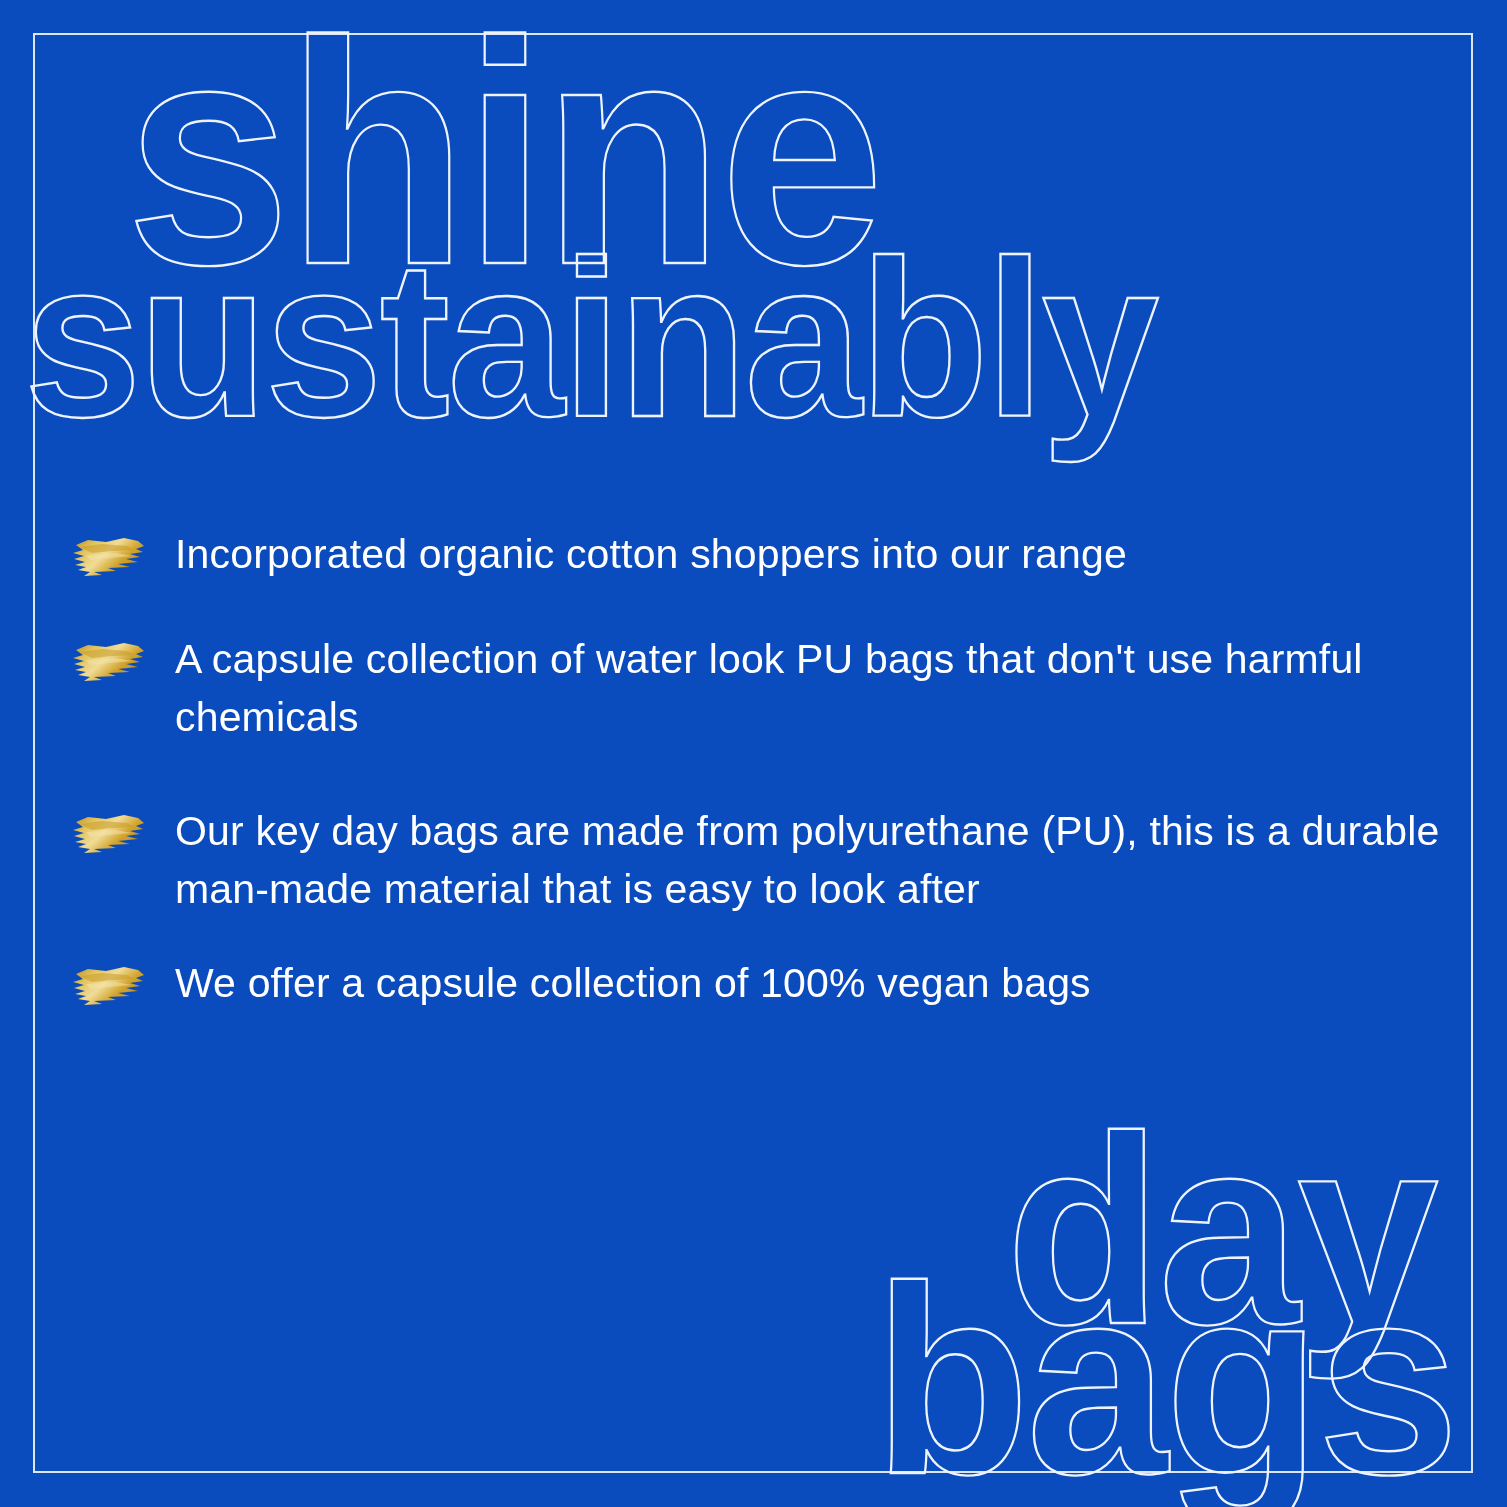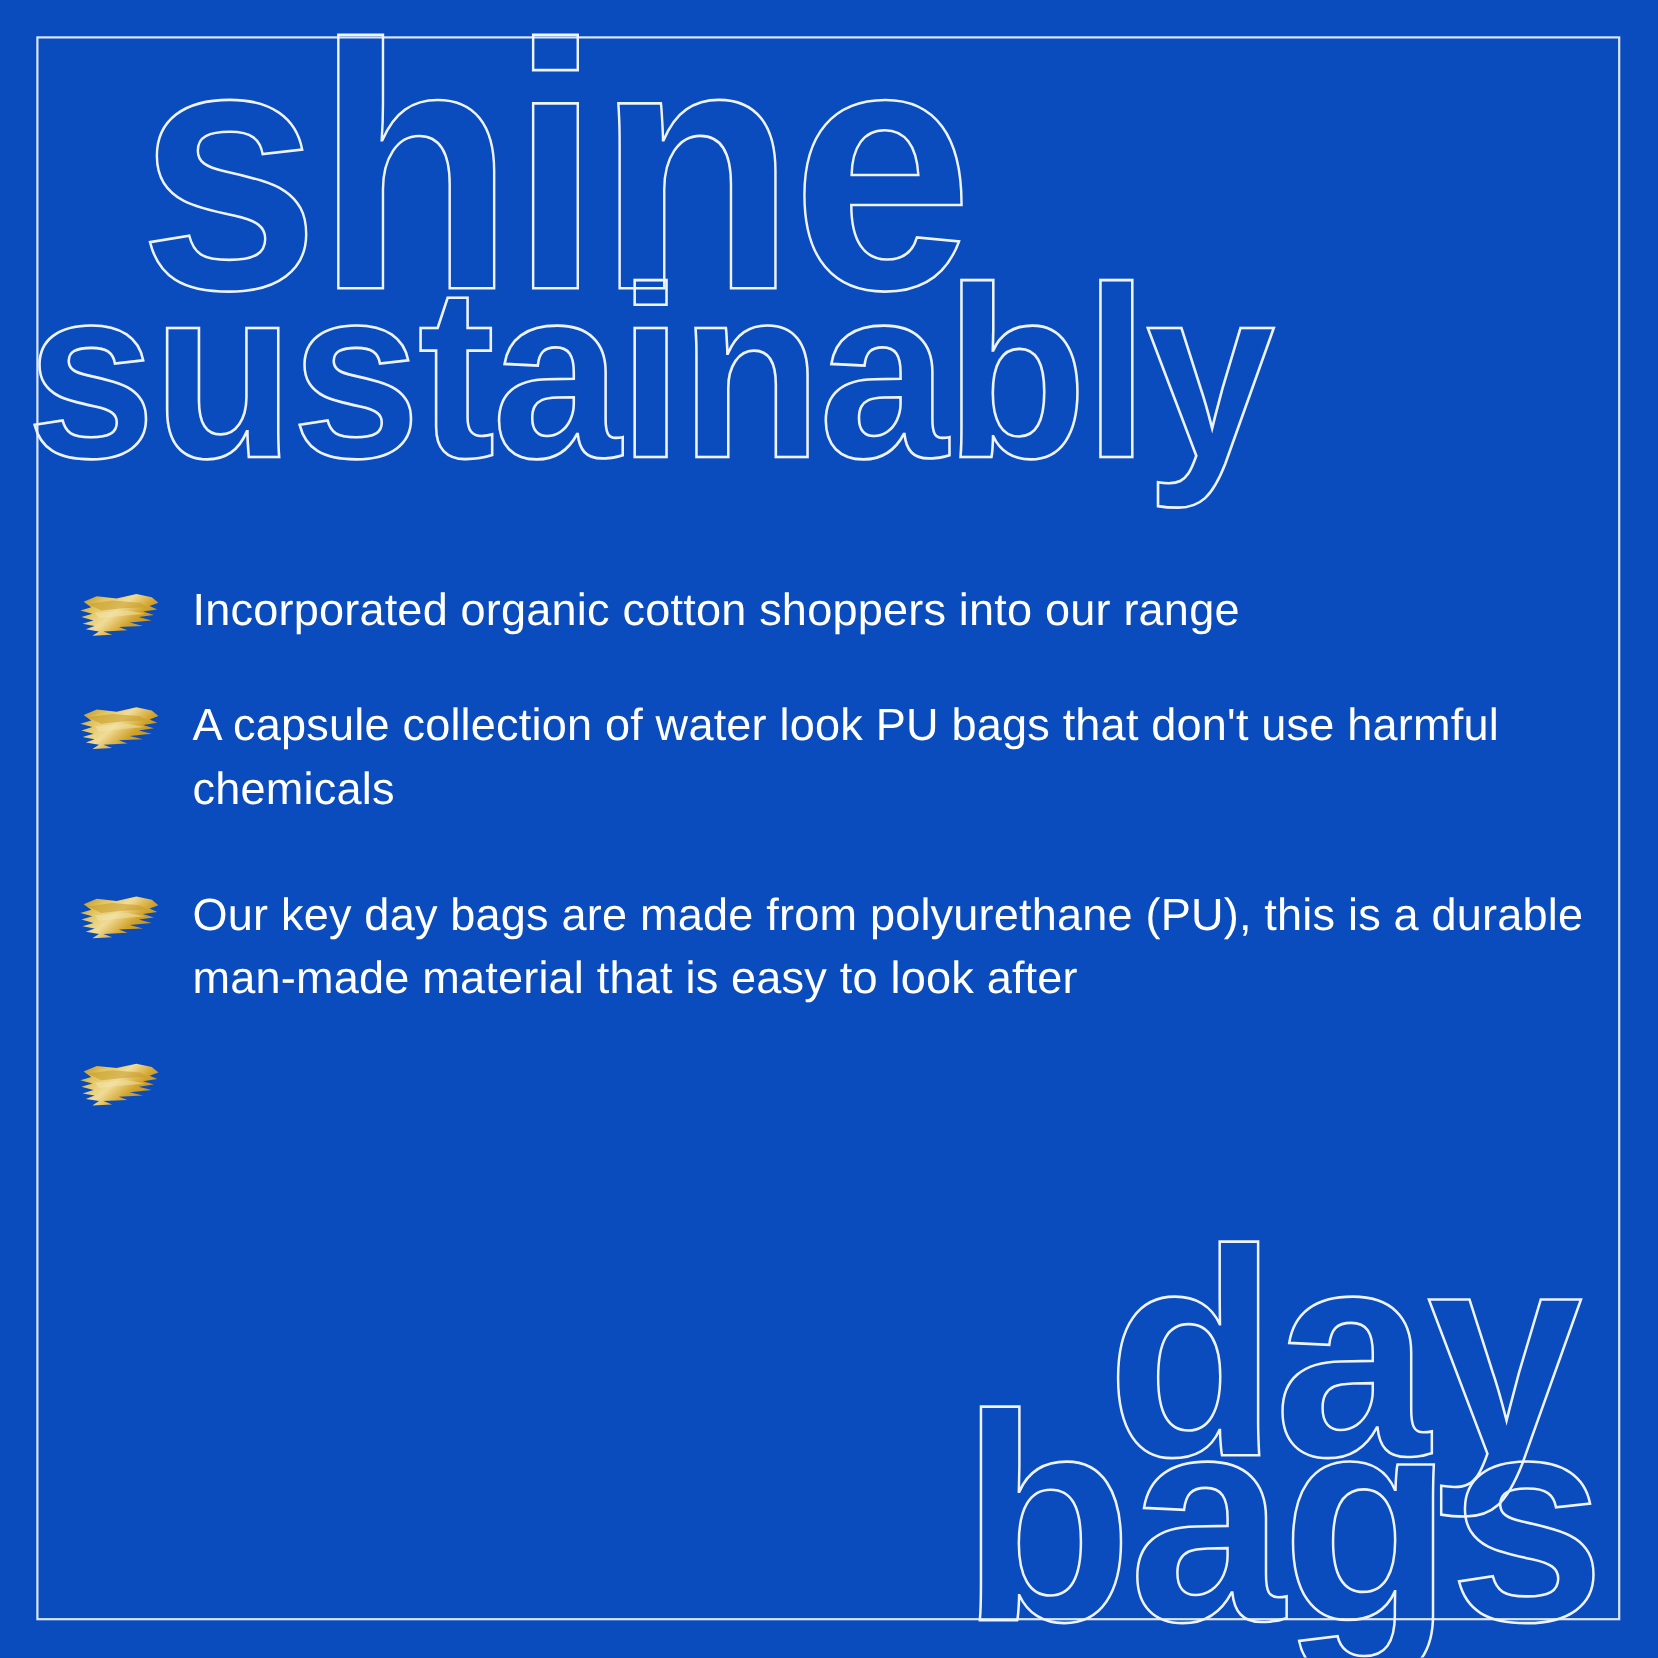--- a/index.html
+++ b/index.html
@@ -95,21 +95,21 @@
   .bullet-text {
     color: #ffffff;
     font-family: "Liberation Sans", sans-serif;
     font-size: 41px;
     font-weight: 400;
     line-height: 1.42;
     letter-spacing: 0.004em;
     max-width: 1270px;
   }
 
-  #row-0 { margin-bottom: 47px; align-items: flex-end; }
+  #row-0 { margin-bottom: 47px; }
   #row-1 { margin-bottom: 55px; }
   #row-2 { margin-bottom: 36px; }
   #row-3 { margin-bottom: 0; }
 </style>
 </head>
 <body style="background: rgb(10, 75, 189);">
 
 <div id="poster" style="background: rgb(10, 75, 189);">
 
   <div id="frame" style="border-color: rgb(219, 231, 247);"></div>
@@ -190,20 +190,21 @@
               <stop offset="52%" stop-color="#f0dc97"></stop>
               <stop offset="76%" stop-color="#d2a42d"></stop>
               <stop offset="100%" stop-color="#b98a1c"></stop>
             </linearGradient>
           </defs>
           <path fill="url(#g3)" d="M4 10 L16 5 L34 7 L52 3 L66 6 L72 11 L64 14 L71 17 L58 19 L68 22 L54 24 L66 27 L46 29 L58 32 L36 33 L44 36 L22 37 L30 40 L12 41 L18 37 L6 35 L14 32 L3 30 L13 27 L2 24 L12 21 L1 18 L11 15 Z"></path>
           <path fill="#c79a27" opacity="0.55" d="M8 12 L30 9 L55 11 L62 15 L40 16 L20 18 Z"></path>
           <path fill="#f4e6ad" opacity="0.5" d="M14 20 L44 18 L60 21 L38 23 L18 25 Z"></path>
         </svg>
       </span>
+      <span class="bullet-text">We offer a capsule collection of 100% vegan bags</span>
     </div>
 
   </div>
 
   <div class="outline-word" id="word-day">day</div>
 
   <div class="outline-word" id="word-bags">bags</div>
 
 </div>
 

